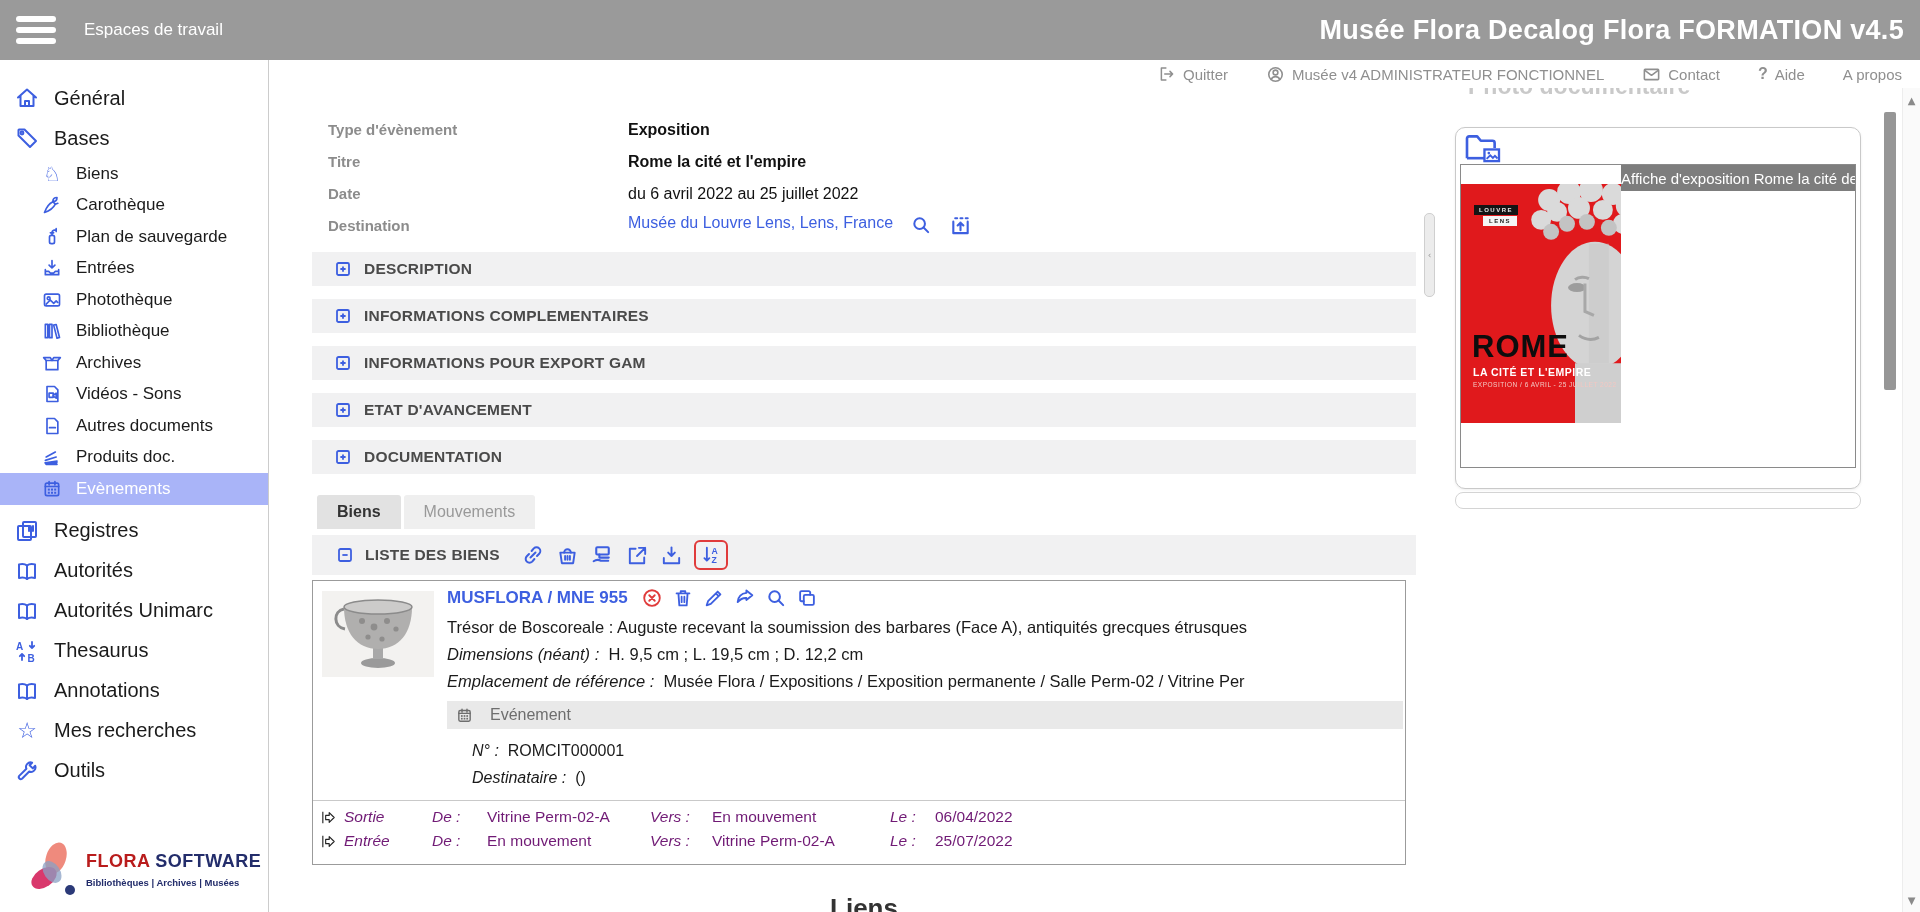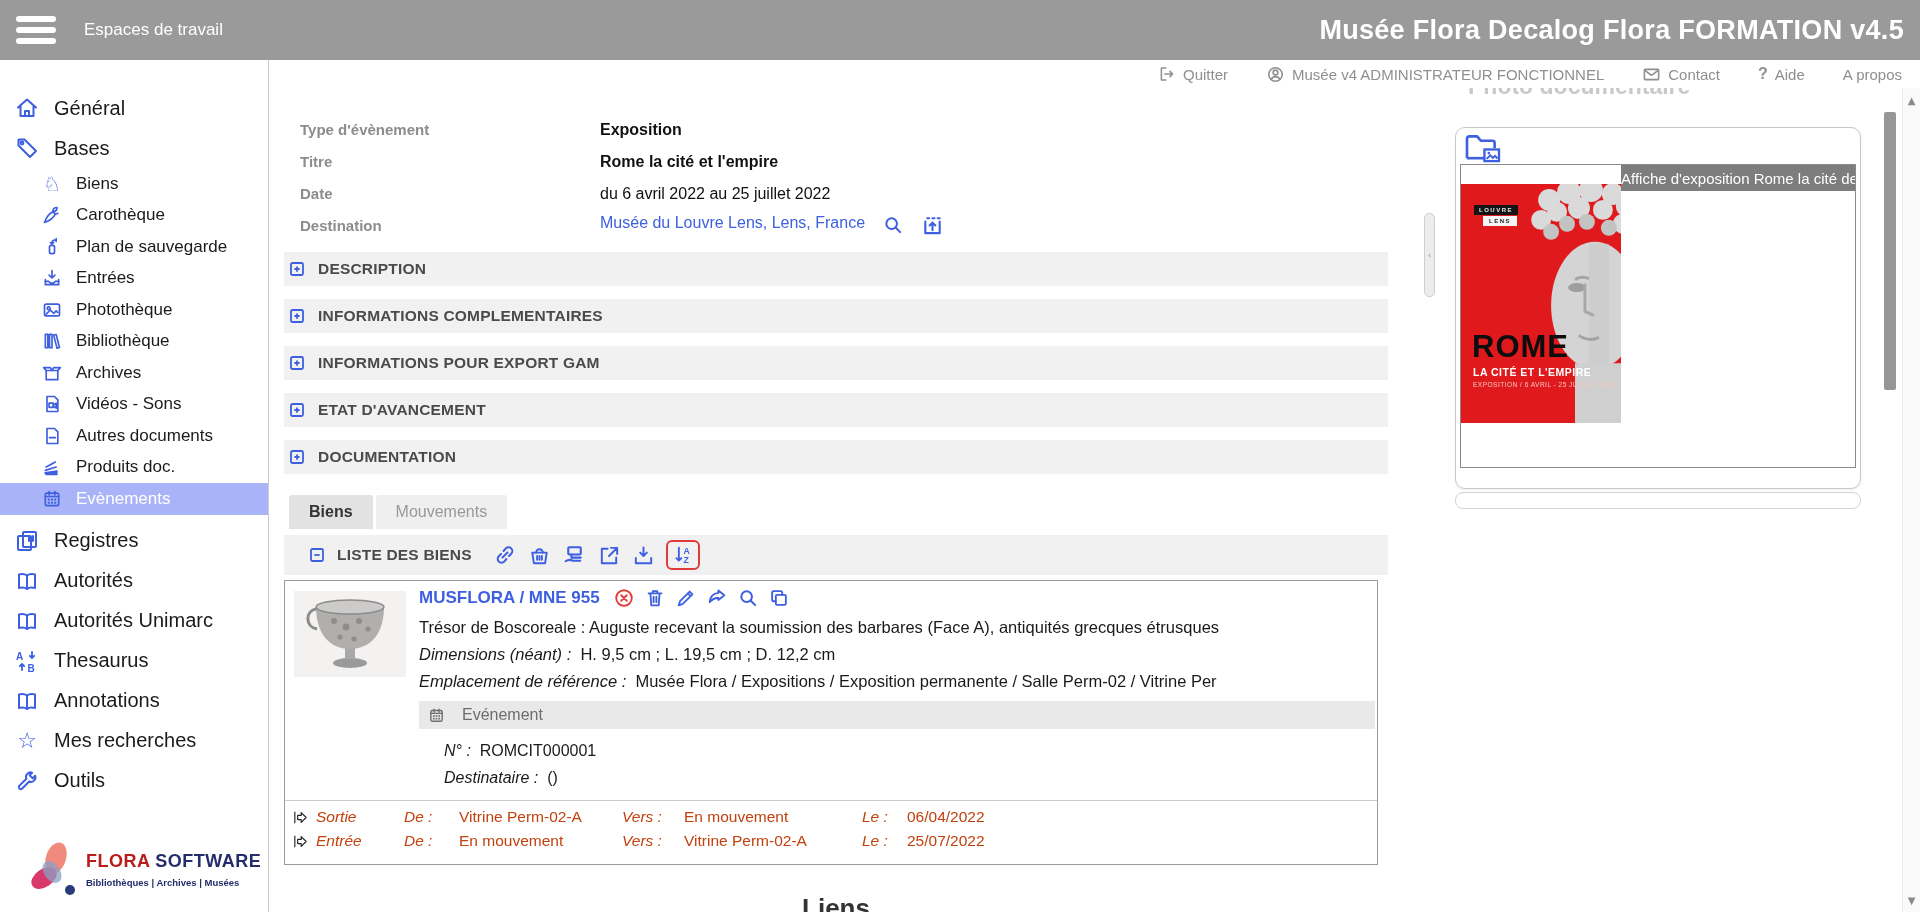--- a/index.html
+++ b/index.html
@@ -13,47 +13,47 @@
   .hamburger div{height:6px;background:#fff;border-radius:3px;margin:5px 0}
   .workspace{margin-left:28px;font-size:17px}
   .apptitle{margin-left:auto;margin-right:16px;font-size:27px;font-weight:bold;letter-spacing:.3px}
 
   
   .utilbar{position:absolute;left:270px;top:60px;right:0;height:28px;background:#fff;display:flex;align-items:center;justify-content:flex-end;gap:38px;color:#8f8f8f;font-size:15px;z-index:6;padding-right:18px}
   .util-item{display:flex;align-items:center;gap:7px;cursor:pointer;white-space:nowrap}
   .util-item .q{font-size:16px;font-weight:bold}
 
   
-  .sidebar{position:absolute;left:0;top:60px;width:269px;bottom:0;background:#fff;border-right:1px solid #ccc;box-sizing:border-box;padding-top:28px;z-index:4}
+  .sidebar{position:absolute;left:0;top:60px;width:269px;bottom:0;background:#fff;border-right:1px solid #ccc;box-sizing:border-box;padding-top:18px;z-index:4}
   .sb-item{display:flex;align-items:center;cursor:pointer;color:#1b1b1b}
   .sb-item.l1{height:40px;padding-left:14px;font-size:20px;gap:14px}
   .sb-item.l2{height:31.5px;padding-left:40px;font-size:17px;gap:12px}
   .sb-ico{width:26px;display:flex;justify-content:center;align-items:center;color:#3d5fe0;flex:0 0 auto}
   .sb-item.l2 .sb-ico{width:24px}
   .sb-item.selected{background:#a9b4f8;color:#fff}
   .sb-group2{margin-top:6px}
   .logo{position:absolute;left:26px;bottom:12px;display:flex;align-items:center;gap:8px}
   .logo-text .l1t{font-size:18px;font-weight:bold;letter-spacing:.5px}
   .logo-text .l1t .flora{color:#b91c1c}
   .logo-text .l1t .software{color:#232d6b}
   .logo-text .l2t{font-size:9.5px;font-weight:bold;color:#232d6b;margin-top:2px}
 
   
-  .main{position:absolute;left:284px;top:100px;width:1104px;height:812px;z-index:2}
+  .main{position:absolute;left:312px;top:100px;width:1104px;height:812px;z-index:2}
   .ev-block{position:absolute;left:16px;top:18px;right:0}
   .ev-row{display:flex;align-items:center;height:23px;margin-bottom:9px}
   .ev-label{width:300px;color:#8c8c8c;font-weight:bold;font-size:15px;flex:0 0 auto}
   .ev-value{font-size:16px;color:#111}
   .ev-value.bold{font-weight:bold}
   .dest-wrap{display:flex;align-items:flex-start;gap:17px}
   .dest-link{color:#3d5fe0;font-size:16px;cursor:pointer}
   .blue-ic{color:#3d5fe0;cursor:pointer}
 
   .accordions{position:absolute;left:0;top:152px;width:1104px}
-  .acc{height:34px;background:#f1f1f2;display:flex;align-items:center;gap:12px;padding-left:4px;margin-bottom:13px;color:#4a4a4a;font-weight:bold;font-size:15.5px;letter-spacing:.2px;cursor:pointer;box-sizing:border-box}
+  .acc{height:34px;background:#f1f1f2;display:flex;align-items:center;gap:12px;padding-left:22px;margin-bottom:13px;color:#4a4a4a;font-weight:bold;font-size:15.5px;letter-spacing:.2px;cursor:pointer;box-sizing:border-box}
 
   .tabs{position:absolute;left:5px;top:395px;display:flex;gap:3px}
   .tab{height:34px;padding:0 20px;display:flex;align-items:center;font-size:16px;border-radius:3px 3px 0 0;cursor:pointer}
   .tab.active{background:#e2e2e2;color:#333;font-weight:bold}
   .tab.inactive{background:#efefef;color:#999}
 
   .listbar{position:absolute;left:0;top:435px;width:1104px;height:40px;background:#f1f1f2;display:flex;align-items:center;gap:11px;padding-left:24px;box-sizing:border-box}
   .listbar .lb-title{color:#4a4a4a;font-weight:bold;font-size:15.5px;letter-spacing:.2px;margin-right:10px}
   .lb-ic{color:#3d5fe0;cursor:pointer;display:flex;align-items:center}
   .sort-box{border:2px solid #e03b3b;border-radius:6px;padding:2px 4px;display:flex;align-items:center;cursor:pointer;color:#3d5fe0}
@@ -67,21 +67,21 @@
   .act-ic.red{color:#e03b3b}
   .r-desc{position:absolute;left:134px;top:37px;right:0;white-space:nowrap;overflow:hidden;font-size:16.5px;color:#1a1a1a}
   .r-dims{position:absolute;left:134px;top:64px;font-size:16.5px;color:#1a1a1a}
   .r-empl{position:absolute;left:134px;top:91px;right:0;white-space:nowrap;overflow:hidden;font-size:16.5px;color:#1a1a1a}
   .ital{font-style:italic}
   .r-evbar{position:absolute;left:134px;top:120px;right:2px;height:28px;background:#e9e9e9;display:flex;align-items:center;gap:17px;padding-left:9px;color:#6e6e6e;font-size:16px}
   .r-num{position:absolute;left:159px;top:161px;font-size:16px;color:#1a1a1a}
   .r-dest{position:absolute;left:159px;top:188px;font-size:16px;color:#1a1a1a}
   .r-sep{position:absolute;left:0;right:0;top:219px;border-top:1px solid #c9c9c9}
   .mv-rows{position:absolute;left:7px;top:224px;right:0}
-  .mv-row{display:flex;align-items:center;height:24px;font-size:15.5px;color:#c2410c}
+  .mv-row{display:flex;align-items:center;height:24px;font-size:15.5px;color:#701a75}
   .mv-ico{width:24px;display:flex;align-items:center;color:#222}
   .mv-type{width:88px;font-style:italic}
   .mv-delab{width:55px;font-style:italic}
   .mv-de{width:163px}
   .mv-verslab{width:62px;font-style:italic}
   .mv-vers{width:178px}
   .mv-lelab{width:45px;font-style:italic}
 
   .liens-title{position:absolute;left:0;top:793px;width:1104px;text-align:center;font-size:26px;font-weight:bold;color:#333}
 

